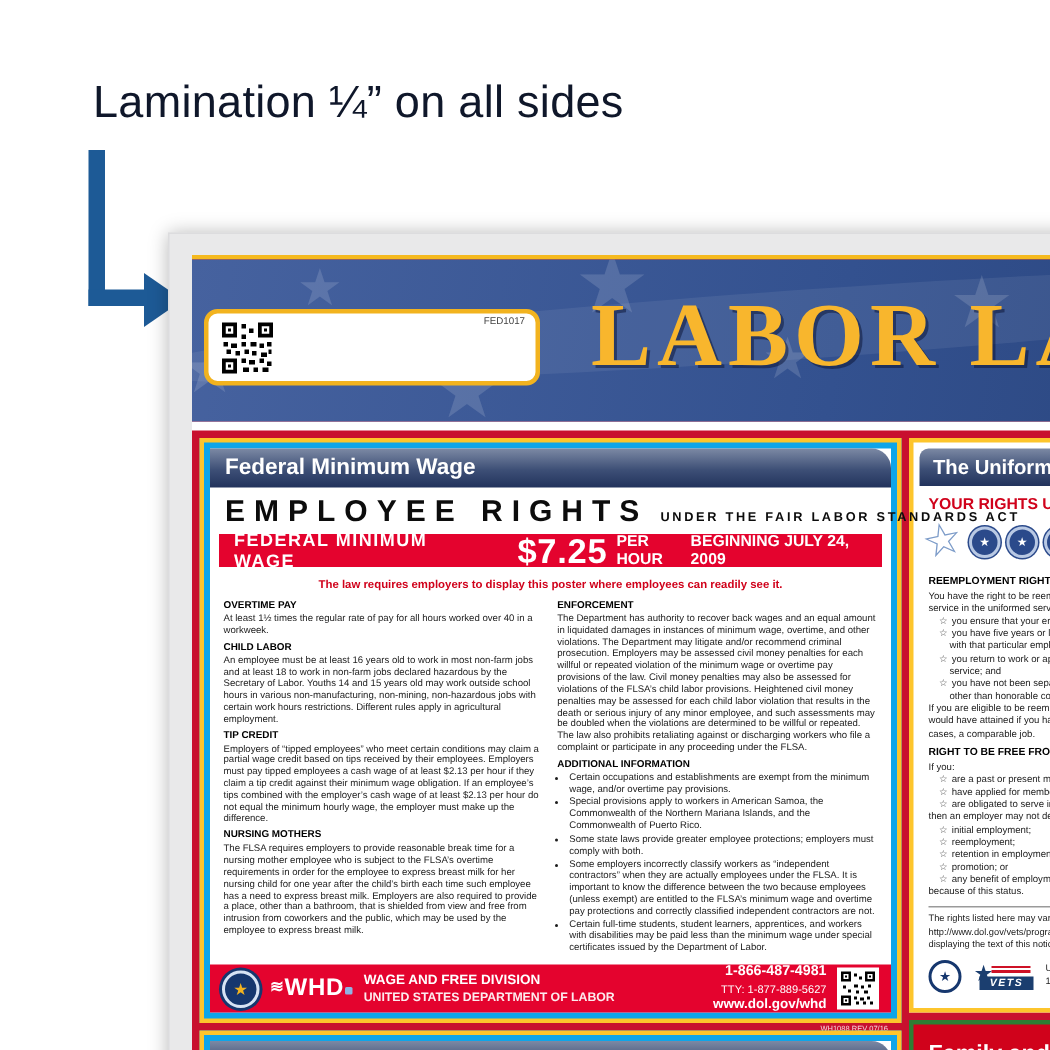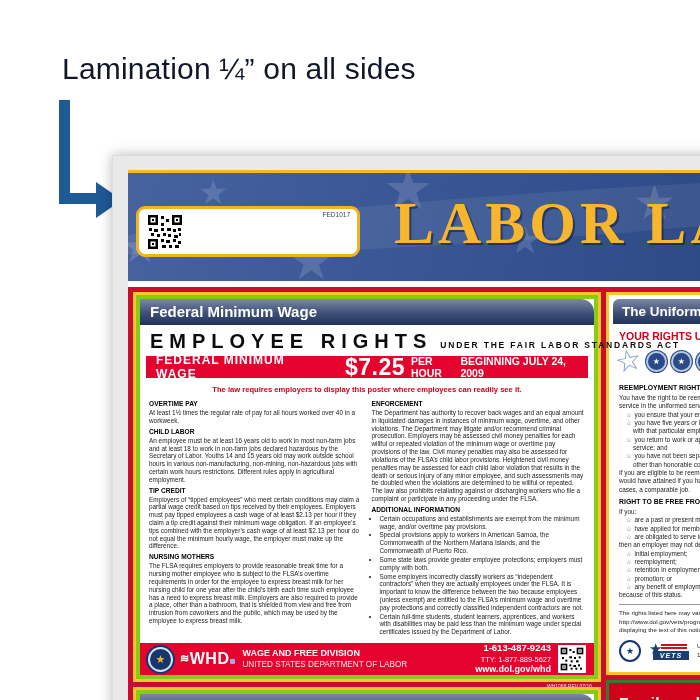--- a/index.html
+++ b/index.html
@@ -30,21 +30,21 @@
   .prod-text{font-size:11px;font-weight:bold;color:#111;line-height:1.3;}
   .labor-title{position:absolute;left:266px;top:16px;font-family:"Liberation Serif",serif;font-weight:bold;
     font-size:60px;color:#f8b62d;letter-spacing:4px;white-space:nowrap;text-shadow:2px 2px 0 rgba(10,18,50,.5);}
   .white-stripe{height:6px;background:#ffffff;}
 
   
   .poster-body{display:flex;gap:5px;padding:5px;align-items:flex-start;}
   .col-left{width:468px;display:flex;flex-direction:column;gap:5px;flex:none;}
   .col-right{width:300px;display:flex;flex-direction:column;gap:5px;flex:none;}
   .card{border:3px solid #fdc52c;}
-  .card.redpad{background:#84cc16;padding:4px;position:relative;}
+  .card.redpad{background:#0ea5e9;padding:4px;position:relative;}
   .card-white{background:#ffffff;}
 
   .sec-bar{height:26px;line-height:26px;padding-left:10px;color:#fff;font-weight:bold;font-size:15px;
     background:linear-gradient(180deg,#7c89a4 0%,#3d4f76 55%,#22335c 100%);border-top-right-radius:13px;
     white-space:nowrap;overflow:hidden;}
 
   
   .er-line{padding:5px 10px 2px;white-space:nowrap;}
   .er-main{font-weight:bold;font-size:20px;letter-spacing:6px;color:#0c0c0c;}
   .er-sub{font-weight:bold;font-size:8.5px;letter-spacing:1.8px;color:#0c0c0c;margin-left:8px;}
@@ -61,21 +61,21 @@
   .fcol p{margin:0;}
   .fcol ul{margin:0;padding-left:8px;}
   .fcol li{margin-bottom:1px;}
   .whd-bar{margin-top:2px;background:#e4032e;height:32px;display:flex;align-items:center;padding:0 8px;gap:7px;color:#fff;position:relative;}
   .dol-seal{width:25px;height:25px;border-radius:50%;background:#16376e;border:2px solid #d7e3f4;
     box-shadow:0 0 0 2px #16376e;display:flex;align-items:center;justify-content:center;color:#f2b31f;font-size:11px;flex:none;}
   .whd-logo{font-weight:bold;font-size:16px;letter-spacing:.5px;white-space:nowrap;text-align:right;}
   .whd-waves{font-size:11px;vertical-align:2px;}
   .whd-dot{display:inline-block;width:5px;height:5px;background:#8fb4e3;border-radius:1px;margin-left:1px;}
   .whd-div{font-size:9px;font-weight:bold;line-height:1.25;}
-  .whd-agency{font-weight:normal;font-size:8.2px;color:rgba(255,255,255,.92);}
+  .whd-agency{font-weight:bold;font-size:8.2px;color:rgba(255,255,255,.92);}
   .whd-right{margin-left:auto;text-align:right;font-size:7.4px;line-height:1.3;}
   .whd-phone{font-weight:bold;font-size:9.5px;}
   .whd-web{font-weight:bold;font-size:9px;}
   .qr{flex:none;background:#fff;padding:2px;}
   .rev-code{position:absolute;right:6px;bottom:-10px;font-size:5px;color:rgba(255,255,255,.85);}
 
   
   .userra-pad{padding:4px;}
   .sec-bar-sm{height:25px;line-height:25px;padding-left:9px;color:#fff;font-weight:bold;font-size:13.5px;
     background:linear-gradient(180deg,#7c89a4 0%,#3d4f76 55%,#22335c 100%);border-top-left-radius:6px;
@@ -215,21 +215,21 @@
                 </div>
             </div>
             <div class="whd-bar">
               <div class="dol-seal">★</div>
               <div class="whd-logo"><span class="whd-waves">≋</span><span>WHD</span><span class="whd-dot"></span></div>
               <div class="whd-div">
                 <div>WAGE AND FREE DIVISION</div>
                 <div class="whd-agency">UNITED STATES DEPARTMENT OF LABOR</div>
               </div>
               <div class="whd-right">
-                <div class="whd-phone">1-613-487-9243</div>
+                <div class="whd-phone">1-866-487-4981</div>
                 <div>TTY: 1-877-889-5627</div>
                 <div class="whd-web">www.dol.gov/whd</div>
               </div>
               <svg class="qr" width="28" height="28" viewBox="0 0 36 36">
                 <rect width="36" height="36" fill="#fff"></rect>
                 <rect x="1" y="1" width="10" height="10" fill="#000"></rect>
                   <rect x="3.5" y="3.5" width="5" height="5" fill="#fff"></rect>
                   <rect x="5" y="5" width="2" height="2" fill="#000"></rect>
                 <rect x="25" y="1" width="10" height="10" fill="#000"></rect>
                   <rect x="27.5" y="3.5" width="5" height="5" fill="#fff"></rect>

